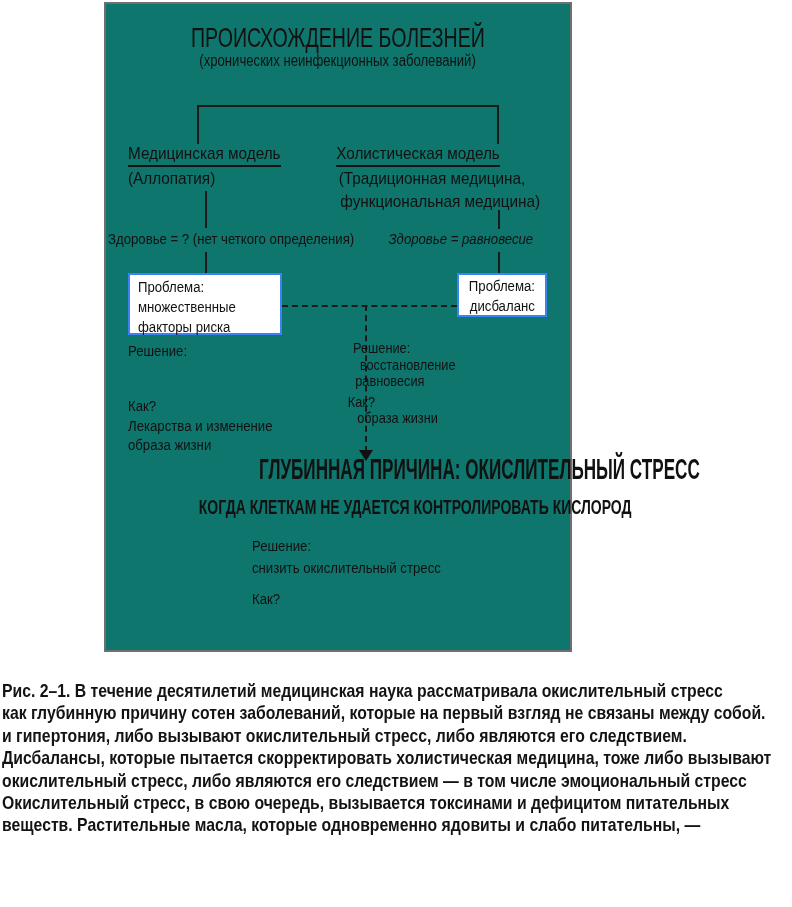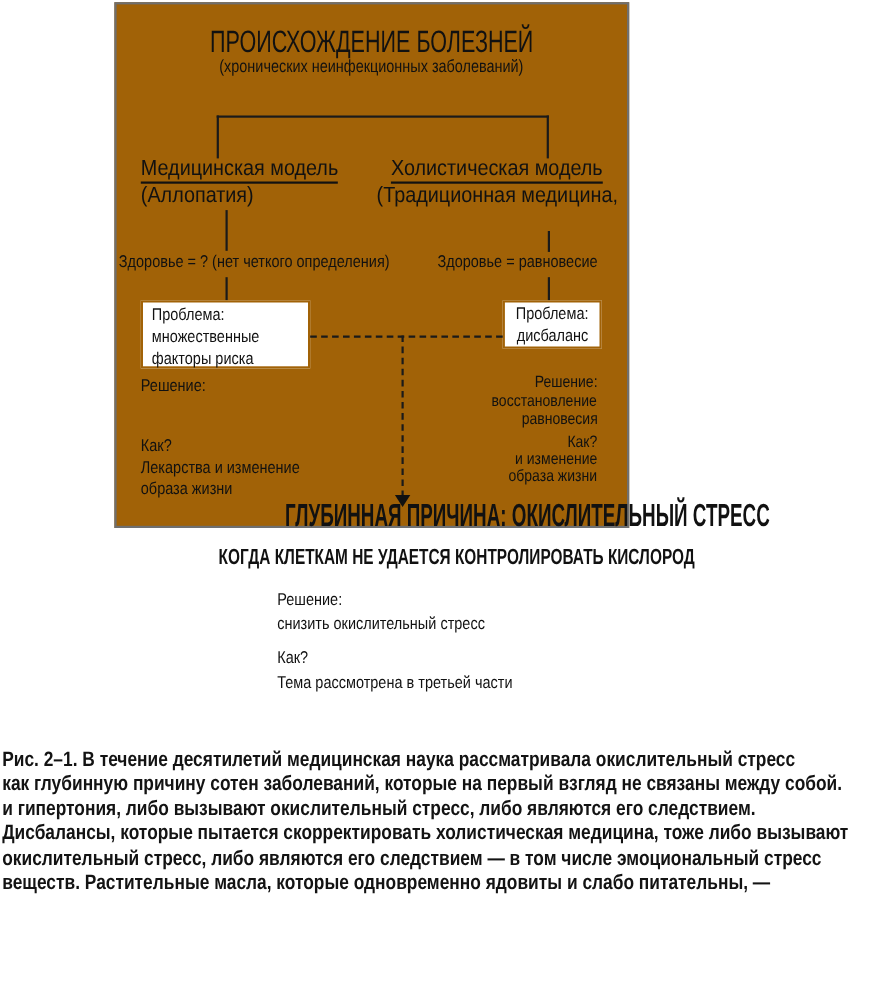--- a/index.html
+++ b/index.html
@@ -1,42 +1,42 @@
 <!DOCTYPE html>
 <html><head>
 <meta charset="utf-8">
 <style>
   html,body{margin:0;padding:0;background:#ffffff;}
   .page{position:relative;width:792px;height:907px;background:#ffffff;overflow:hidden;
         font-family:"Liberation Sans",sans-serif;color:#111;}
   
-  .dbox{position:absolute;left:104px;top:2px;width:468px;height:478px;
-        border:2px solid #6f6f6f;box-sizing:border-box;background:#a16207;}
+  .dbox{position:absolute;left:104px;top:2px;width:468px;height:650px;
+        border:2px solid #6f6f6f;box-sizing:border-box;background:#0f766e;}
   .abs{position:absolute;}
   .nw{white-space:nowrap;}
   .sx{display:inline-block;white-space:nowrap;}
   .o-l{transform-origin:0 50%;}
   .o-c{transform-origin:50% 50%;}
   .o-r{transform-origin:100% 50%;}
   .s70{transform:scaleX(.70);} .s82{transform:scaleX(.82);} .s85{transform:scaleX(.85);}
   .s90{transform:scaleX(.90);} .s59{transform:scaleX(.59);} .s68{transform:scaleX(.70);}
   .tc{width:100%;text-align:center;}
-  .tr{text-align:right;}
+  .tr{}
   .u{border-bottom:2px solid #111;padding-bottom:0px;}
   .ftitle{font-size:28px;letter-spacing:0px;}
   .fsub{font-size:16px;}
-  .fhead{font-size:20px;line-height:23px;}
+  .fhead{font-size:17px;line-height:23px;}
   .fbody{font-size:15.5px;}
   .vl{width:2px;background:#1a1a1a;}
   .hl{height:2px;background:#1a1a1a;}
   .dash-h{border-top:2px dashed #1a1a1a;height:0;}
   .dash-v{border-left:2px dashed #1a1a1a;width:0;}
   .arrowhead{width:0;height:0;border-left:7px solid transparent;
              border-right:7px solid transparent;border-top:11px solid #111;}
-  .pbox{border:2px solid #a16207;box-sizing:border-box;background:#fff;}
+  .pbox{border:2px solid #3b82f6;box-sizing:border-box;background:#fff;}
   .pbox .ln{line-height:20px;}
   .big{font-size:29px;font-weight:bold;}
   .big2{font-size:20px;font-weight:bold;}
   .sol1 .ln{line-height:19.5px;}
   .rsol1 .ln{line-height:16.5px;font-size:15px;}
   .rsol2 .ln{line-height:15.5px;font-size:15px;}
   .bot .ln{line-height:21.5px;}
   
   .caption{position:absolute;left:2px;top:680px;width:790px;font-weight:bold;
            font-size:19px;color:#131313;}
@@ -62,31 +62,32 @@
     <div class="abs vl" style="left:391px;top:101px;height:39px;"></div>
 
     <div class="abs fhead" style="left:22px;top:138px;">
       <div class="nw"><span class="sx o-l s90 u">Медицинская модель</span></div>
       <div class="nw"><span class="sx o-l s90">(Аллопатия)</span></div>
     </div>
 
     <div class="abs fhead tr" style="right:22px;top:138px;width:230px;">
       <div class="nw"><span class="sx o-r s90 u">Холистическая модель</span></div>
       <div class="nw"><span class="sx o-r s90">(Традиционная медицина,</span></div>
+      <div class="nw"><span class="sx o-r s90">функциональная медицина)</span></div>
     </div>
 
     <div class="abs vl" style="left:99px;top:187px;height:37px;"></div>
     <div class="abs vl" style="left:99px;top:248px;height:22px;"></div>
     <div class="abs vl" style="left:392px;top:206px;height:19px;"></div>
     <div class="abs vl" style="left:392px;top:248px;height:24px;"></div>
 
     <div class="abs fbody" style="left:2px;top:226px;">
       <span class="sx o-l s85">Здоровье = ? (нет четкого определения)</span>
     </div>
-    <div class="abs fbody tr" style="right:27px;top:226px;width:180px;">
+    <div class="abs fbody tr" style="right:27px;top:226px;width:180px;font-style:italic;">
       <span class="sx o-r s85">Здоровье = равновесие</span>
     </div>
 
     <div class="abs pbox fbody" style="left:22px;top:269px;width:154px;height:62px;padding:2px 8px;">
       <div class="ln nw"><span class="sx o-l s85">Проблема:</span></div>
       <div class="ln nw"><span class="sx o-l s85">множественные</span></div>
       <div class="ln nw"><span class="sx o-l s85">факторы риска</span></div>
     </div>
     <div class="abs pbox fbody tc" style="left:351px;top:269px;width:90px;height:44px;padding-top:1px;">
       <div class="ln nw"><span class="sx o-c s85">Проблема:</span></div>
@@ -106,44 +107,43 @@
       <div class="ln nw"><span class="sx o-l s85">образа жизни</span></div>
     </div>
 
     <div class="abs tr rsol1" style="right:27px;top:336px;width:200px;">
       <div class="ln nw"><span class="sx o-r s85">Решение:</span></div>
       <div class="ln nw"><span class="sx o-r s85">восстановление</span></div>
       <div class="ln nw"><span class="sx o-r s85">равновесия</span></div>
     </div>
     <div class="abs tr rsol2" style="right:27px;top:390px;width:200px;">
       <div class="ln nw"><span class="sx o-r s85">Как?</span></div>
-      <div class="ln nw"><span class="sx o-r s85">и изменение</span></div>
       <div class="ln nw"><span class="sx o-r s85">образа жизни</span></div>
     </div>
 
     <div class="abs tc big" style="top:449px;left:0;text-decoration:underline;">
       <span class="sx o-c s59">ГЛУБИННАЯ ПРИЧИНА: ОКИСЛИТЕЛЬНЫЙ СТРЕСС</span>
     </div>
     <div class="abs tc big2" style="top:492px;left:0;">
       <span class="sx o-c s68">КОГДА КЛЕТКАМ НЕ УДАЕТСЯ КОНТРОЛИРОВАТЬ КИСЛОРОД</span>
     </div>
 
     <div class="abs fbody bot" style="left:146px;top:531px;">
       <div class="ln nw"><span class="sx o-l s85">Решение:</span></div>
       <div class="ln nw"><span class="sx o-l s85">снизить окислительный стресс</span></div>
     </div>
     <div class="abs fbody bot" style="left:146px;top:584px;">
       <div class="ln nw"><span class="sx o-l s85">Как?</span></div>
-      <div class="ln nw"><span class="sx o-l s85">Тема рассмотрена в третьей части</span></div>
     </div>
 
   </div>
 
   <div class="caption">
     <div class="cl nw"><span class="sx">Рис. 2–1. В течение десятилетий медицинская наука рассматривала окислительный стресс</span></div>
     <div class="cl nw"><span class="sx">как глубинную причину сотен заболеваний, которые на первый взгляд не связаны между собой.</span></div>
     <div class="cl nw"><span class="sx">и гипертония, либо вызывают окислительный стресс, либо являются его следствием.</span></div>
     <div class="cl nw"><span class="sx">Дисбалансы, которые пытается скорректировать холистическая медицина, тоже либо вызывают</span></div>
     <div class="cl nw"><span class="sx">окислительный стресс, либо являются его следствием — в том числе эмоциональный стресс</span></div>
+    <div class="cl nw"><span class="sx">Окислительный стресс, в свою очередь, вызывается токсинами и дефицитом питательных</span></div>
     <div class="cl nw"><span class="sx"> веществ. Растительные масла, которые одновременно ядовиты и слабо питательны, —</span></div>
   </div>
 
 </div>
 
 </body></html>

